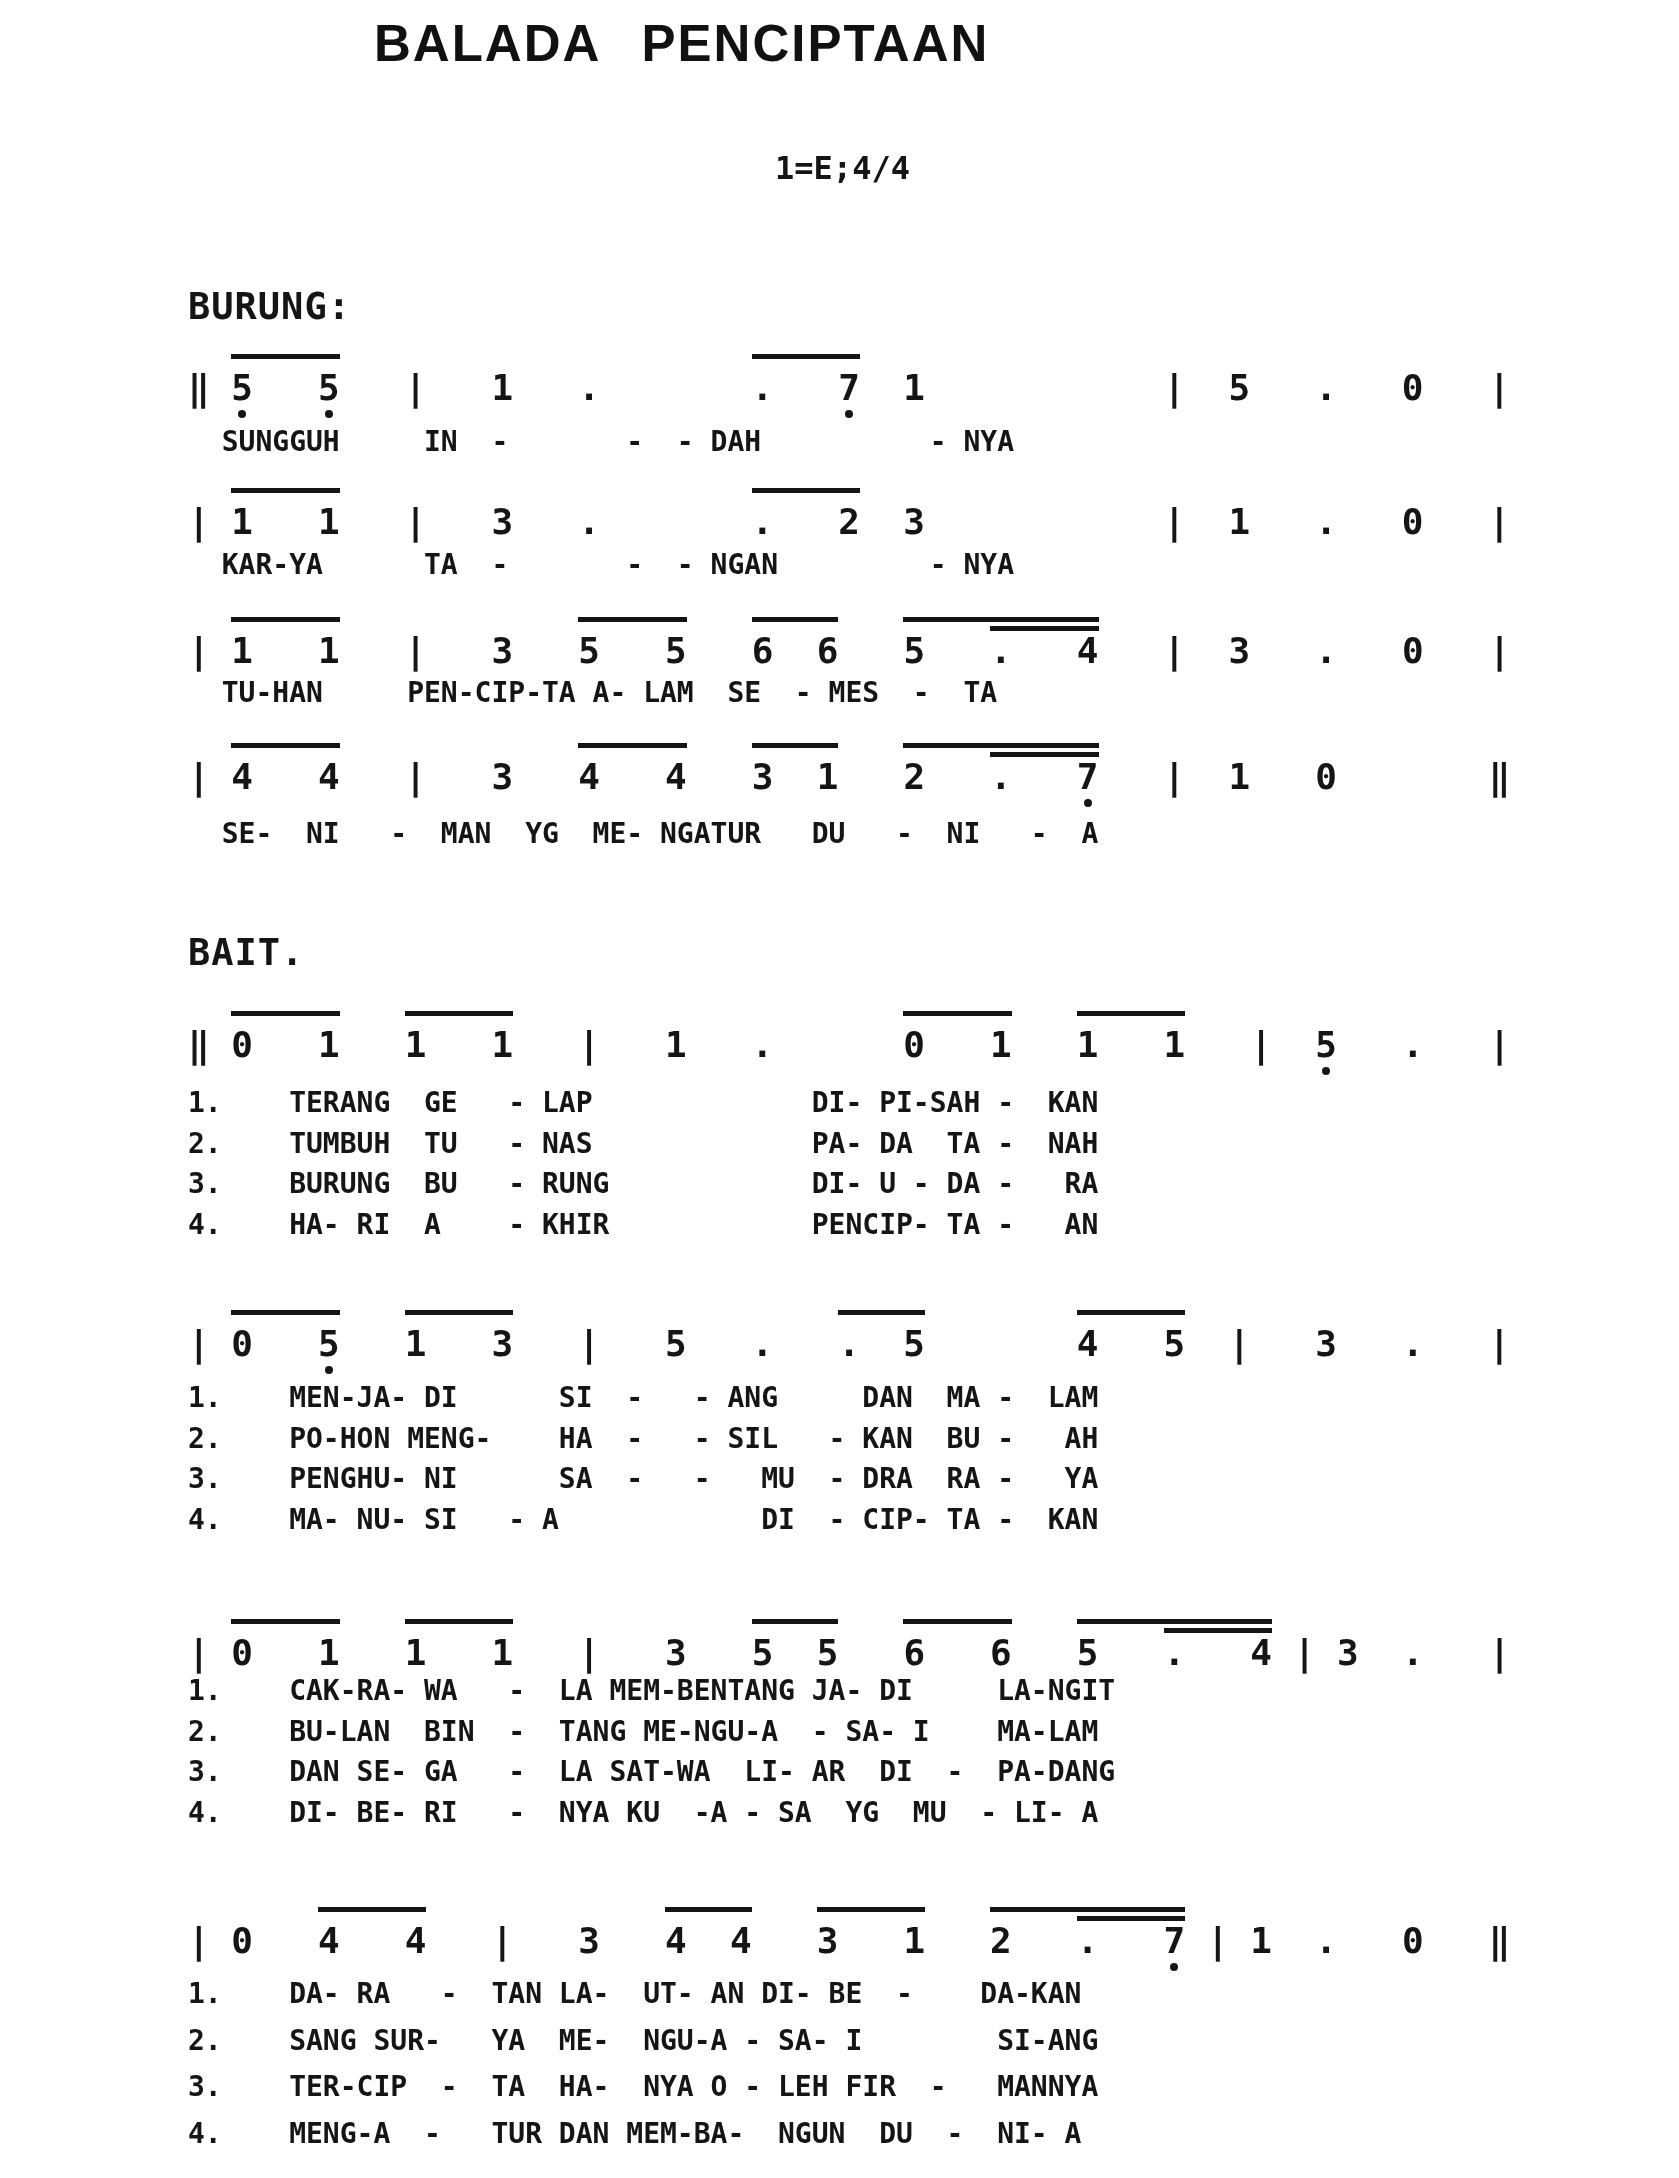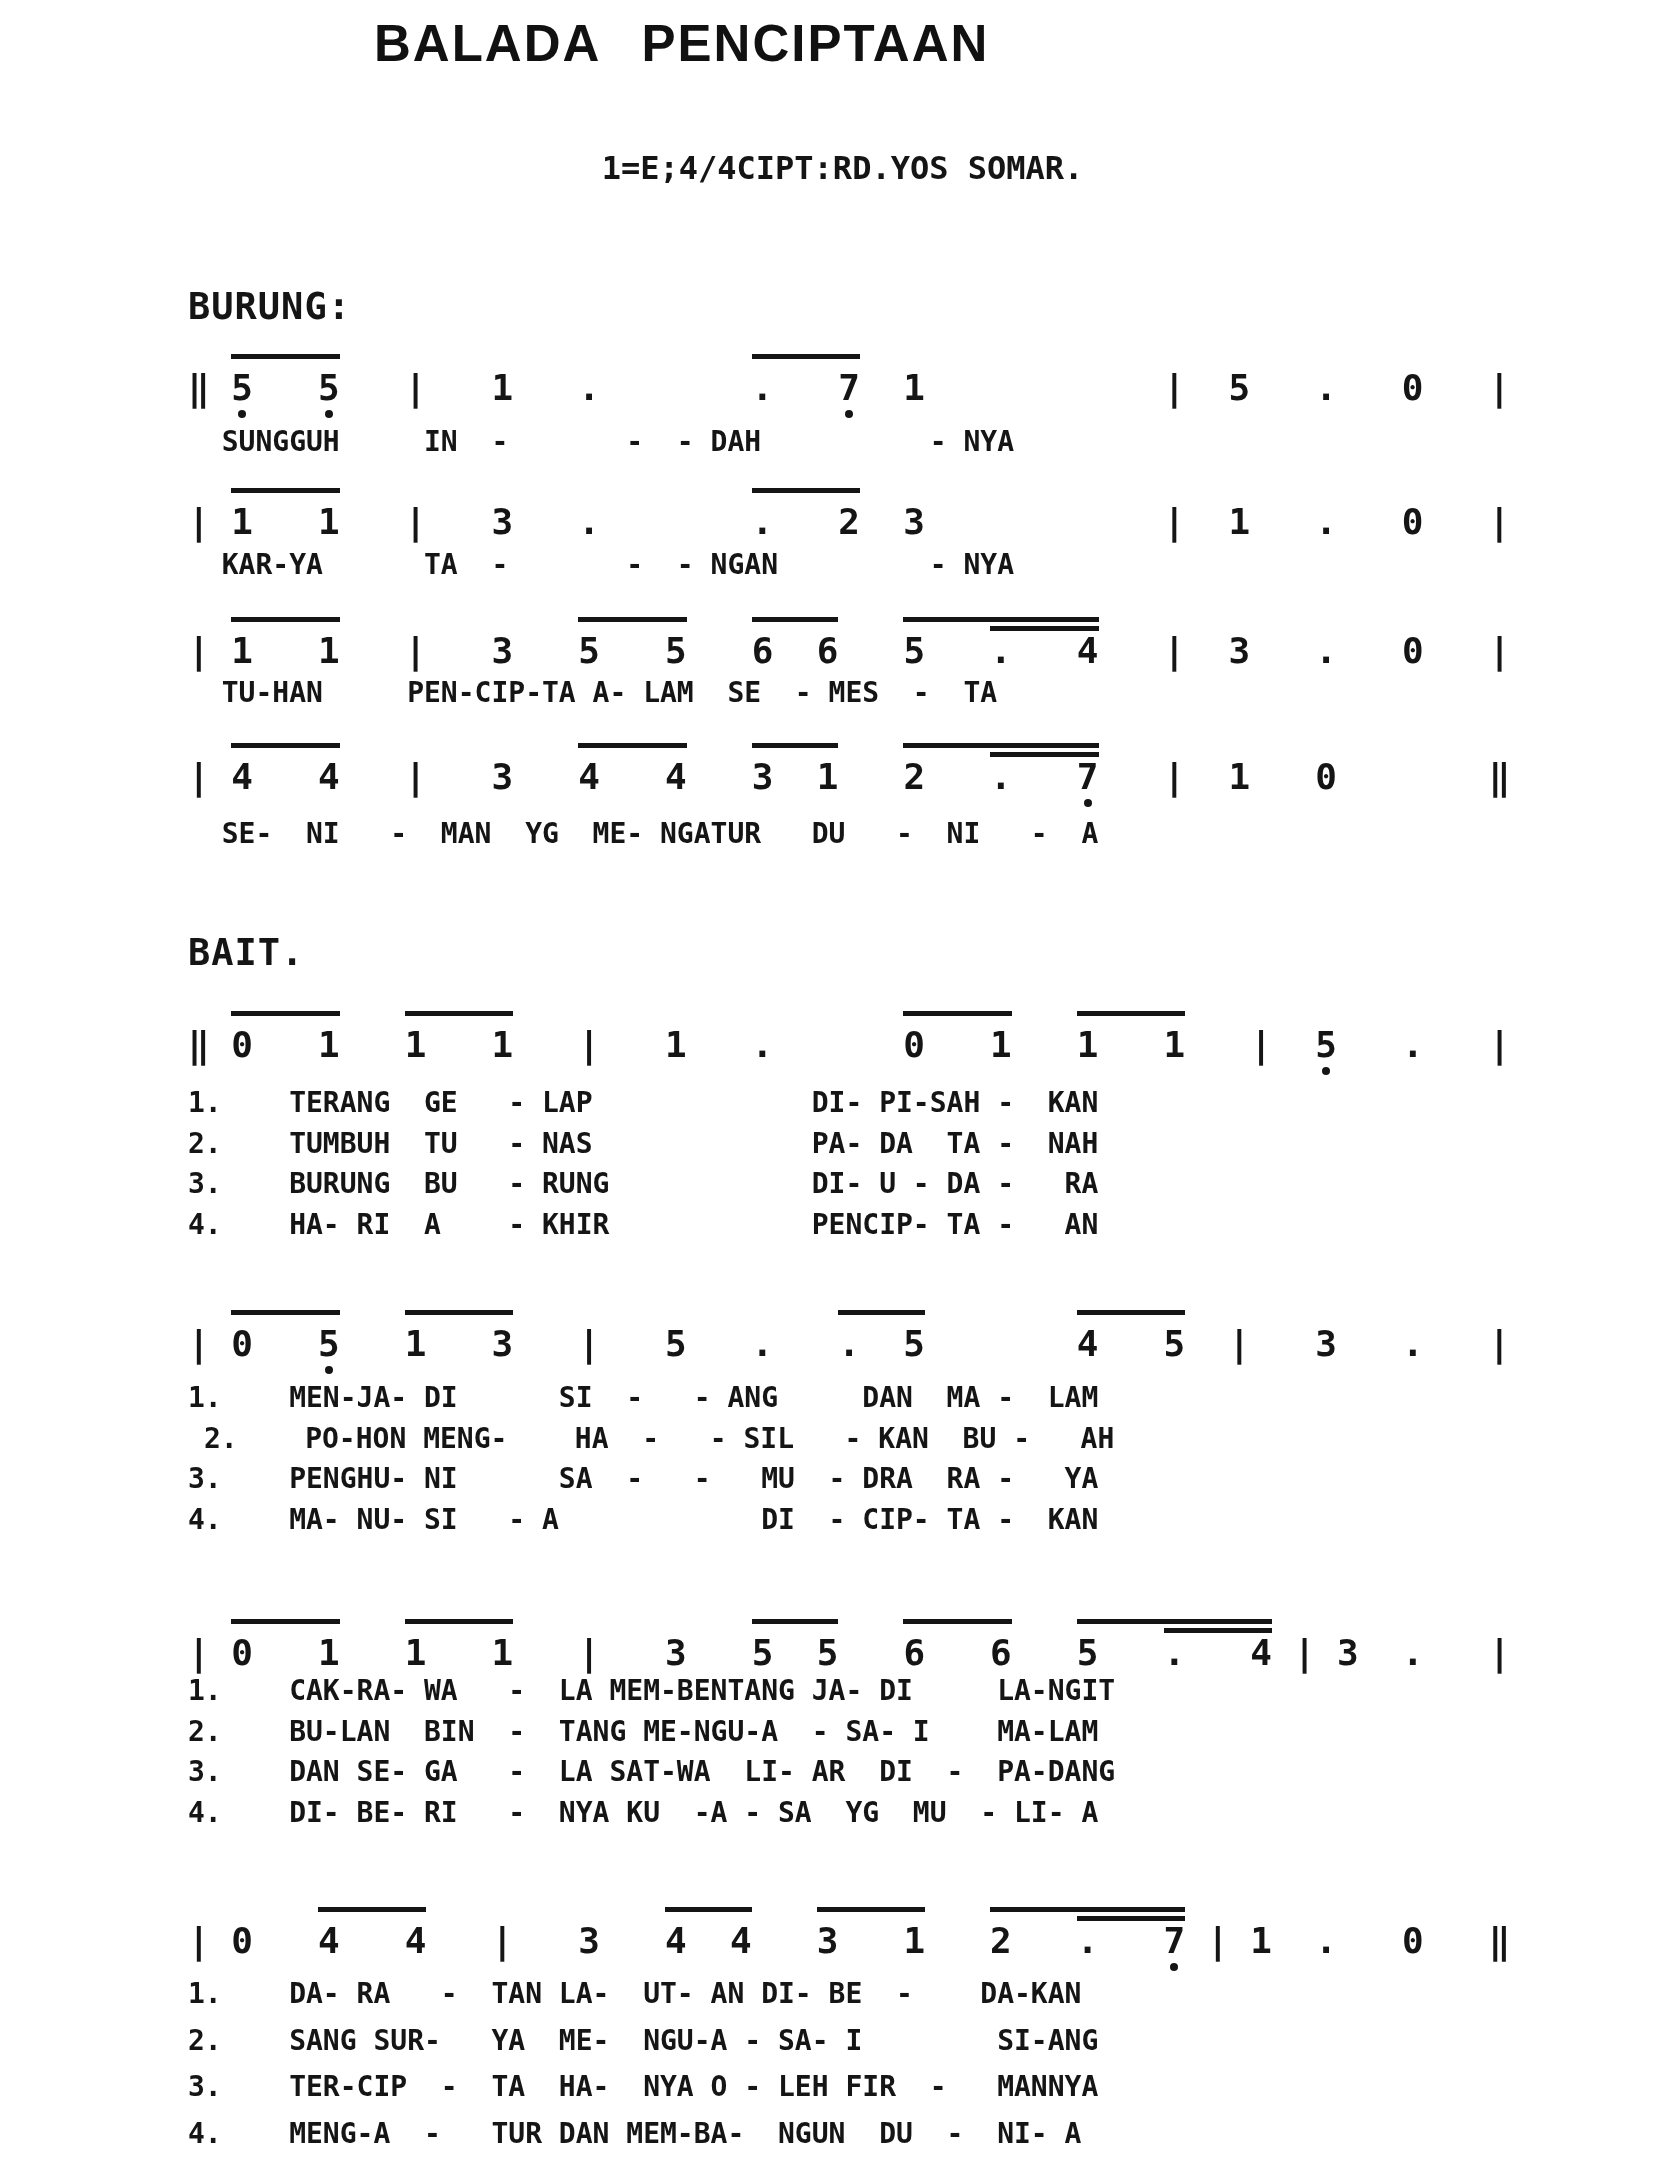--- a/index.html
+++ b/index.html
@@ -40,41 +40,40 @@
     white-space:pre;line-height:44px;
   }
 </style>
 </head>
 <body>
 
 <div class="page">
   <h1 class="title">BALADA PENCIPTAAN</h1>
   <div class="meta">
     <span>1=E;4/4</span>
-    <span>CIPT:RD.YOS SOMAR.</span>
   </div>
   <div id="score">
       <div class="slabel" style="top: 285px;">BURUNG:</div>
       <div class="nline" style="top: 366px;"><span class="n">‖ </span><span class="n b lo">5</span><span class="n b">   </span><span class="n b lo">5</span><span class="n">   |   1   .       </span><span class="n b">.</span><span class="n b">   </span><span class="n b lo">7</span><span class="n">  1           |  5   .   0   |</span></div>
       <div class="lyr" style="top: 420px;">  SUNGGUH     IN  -       -  - DAH          - NYA</div>
       <div class="nline" style="top: 500px;"><span class="n">| </span><span class="n b">1</span><span class="n b">   </span><span class="n b">1</span><span class="n">   |   3   .       </span><span class="n b">.</span><span class="n b">   </span><span class="n b">2</span><span class="n">  3           |  1   .   0   |</span></div>
       <div class="lyr" style="top: 543px;">  KAR-YA      TA  -       -  - NGAN         - NYA</div>
       <div class="nline" style="top: 629px;"><span class="n">| </span><span class="n b">1</span><span class="n b">   </span><span class="n b">1</span><span class="n">   |   3   </span><span class="n b">5</span><span class="n b">   </span><span class="n b">5</span><span class="n">   </span><span class="n b">6</span><span class="n b">  </span><span class="n b">6</span><span class="n">   </span><span class="n b">5</span><span class="n b">   </span><span class="n b d">.</span><span class="n b d">   </span><span class="n b d">4</span><span class="n">   |  3   .   0   |</span></div>
       <div class="lyr" style="top: 671px;">  TU-HAN     PEN-CIP-TA A- LAM  SE  - MES  -  TA</div>
       <div class="nline" style="top: 755px;"><span class="n">| </span><span class="n b">4</span><span class="n b">   </span><span class="n b">4</span><span class="n">   |   3   </span><span class="n b">4</span><span class="n b">   </span><span class="n b">4</span><span class="n">   </span><span class="n b">3</span><span class="n b">  </span><span class="n b">1</span><span class="n">   </span><span class="n b">2</span><span class="n b">   </span><span class="n b d">.</span><span class="n b d">   </span><span class="n b d lo">7</span><span class="n">   |  1   0       ‖</span></div>
       <div class="lyr" style="top: 812px;">  SE-  NI   -  MAN  YG  ME- NGATUR   DU   -  NI   -  A</div>
       <div class="slabel" style="top: 931px;">BAIT.</div>
       <div class="nline" style="top: 1023px;"><span class="n">‖ </span><span class="n b">0</span><span class="n b">   </span><span class="n b">1</span><span class="n">   </span><span class="n b">1</span><span class="n b">   </span><span class="n b">1</span><span class="n">   |   1   .      </span><span class="n b">0</span><span class="n b">   </span><span class="n b">1</span><span class="n">   </span><span class="n b">1</span><span class="n b">   </span><span class="n b">1</span><span class="n">   |  </span><span class="n lo">5</span><span class="n">   .   |</span></div>
       <div class="lyr" style="top: 1081px;">1.    TERANG  GE   - LAP             DI- PI-SAH -  KAN</div>
       <div class="lyr" style="top: 1122px;">2.    TUMBUH  TU   - NAS             PA- DA  TA -  NAH</div>
       <div class="lyr" style="top: 1162px;">3.    BURUNG  BU   - RUNG            DI- U - DA -   RA</div>
       <div class="lyr" style="top: 1203px;">4.    HA- RI  A    - KHIR            PENCIP- TA -   AN</div>
       <div class="nline" style="top: 1322px;"><span class="n">| </span><span class="n b">0</span><span class="n b">   </span><span class="n b lo">5</span><span class="n">   </span><span class="n b">1</span><span class="n b">   </span><span class="n b">3</span><span class="n">   |   5   .   </span><span class="n b">.</span><span class="n b">  </span><span class="n b">5</span><span class="n">       </span><span class="n b">4</span><span class="n b">   </span><span class="n b">5</span><span class="n">  |   3   .   |</span></div>
       <div class="lyr" style="top: 1376px;">1.    MEN-JA- DI      SI  -   - ANG     DAN  MA -  LAM</div>
-      <div class="lyr" style="top: 1417px; margin-left: 16px;">2.    PO-HON MENG-    HA  -   - SIL   - KAN  BU -   AH</div>
+      <div class="lyr" style="top: 1417px;">2.    PO-HON MENG-    HA  -   - SIL   - KAN  BU -   AH</div>
       <div class="lyr" style="top: 1457px;">3.    PENGHU- NI      SA  -   -   MU  - DRA  RA -   YA</div>
       <div class="lyr" style="top: 1498px;">4.    MA- NU- SI   - A            DI  - CIP- TA -  KAN</div>
       <div class="nline" style="top: 1631px;"><span class="n">| </span><span class="n b">0</span><span class="n b">   </span><span class="n b">1</span><span class="n">   </span><span class="n b">1</span><span class="n b">   </span><span class="n b">1</span><span class="n">   |   3   </span><span class="n b">5</span><span class="n b">  </span><span class="n b">5</span><span class="n">   </span><span class="n b">6</span><span class="n b">   </span><span class="n b">6</span><span class="n">   </span><span class="n b">5</span><span class="n b">   </span><span class="n b d">.</span><span class="n b d">   </span><span class="n b d">4</span><span class="n"> | </span><span class="n">3</span><span class="n">  .   |</span></div>
       <div class="lyr" style="top: 1669px;">1.    CAK-RA- WA   -  LA MEM-BENTANG JA- DI     LA-NGIT</div>
       <div class="lyr" style="top: 1710px;">2.    BU-LAN  BIN  -  TANG ME-NGU-A  - SA- I    MA-LAM</div>
       <div class="lyr" style="top: 1750px;">3.    DAN SE- GA   -  LA SAT-WA  LI- AR  DI  -  PA-DANG</div>
       <div class="lyr" style="top: 1791px;">4.    DI- BE- RI   -  NYA KU  -A - SA  YG  MU  - LI- A</div>
       <div class="nline" style="top: 1919px;"><span class="n">| </span><span class="n">0</span><span class="n">   </span><span class="n b">4</span><span class="n b">   </span><span class="n b">4</span><span class="n">   |   3   </span><span class="n b">4</span><span class="n b">  </span><span class="n b">4</span><span class="n">   </span><span class="n b">3</span><span class="n b">   </span><span class="n b">1</span><span class="n">   </span><span class="n b">2</span><span class="n b">   </span><span class="n b d">.</span><span class="n b d">   </span><span class="n b d lo">7</span><span class="n"> | </span><span class="n">1</span><span class="n">  .   0   ‖</span></div>
       <div class="lyr" style="top: 1972px;">1.    DA- RA   -  TAN LA-  UT- AN DI- BE  -    DA-KAN</div>
       <div class="lyr" style="top: 2019px;">2.    SANG SUR-   YA  ME-  NGU-A - SA- I        SI-ANG</div>

